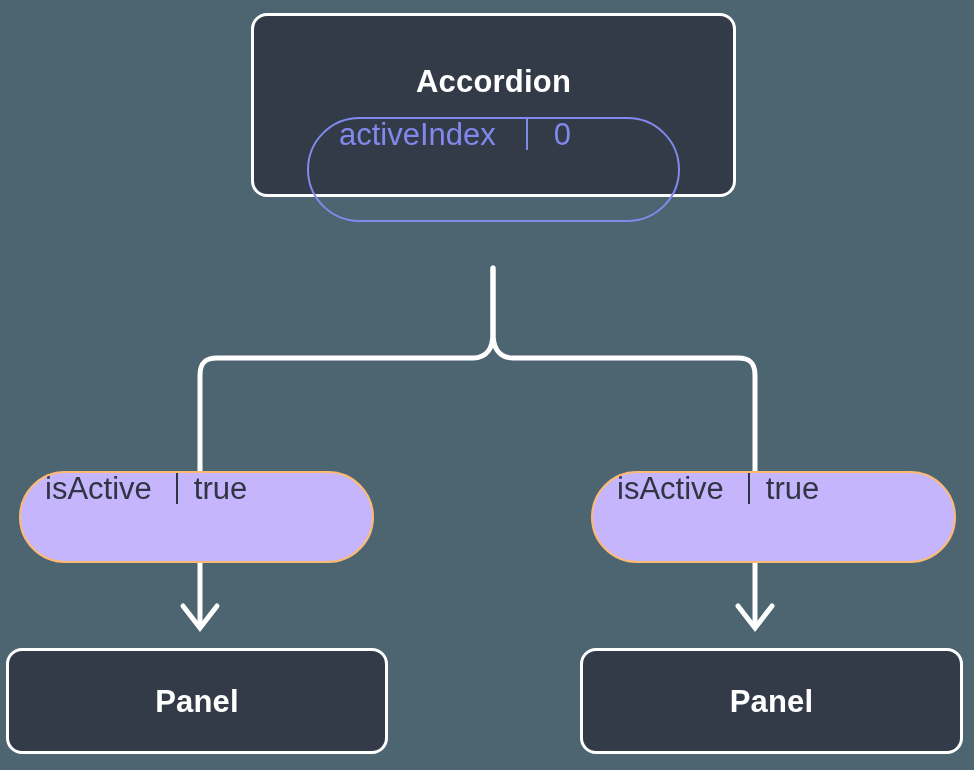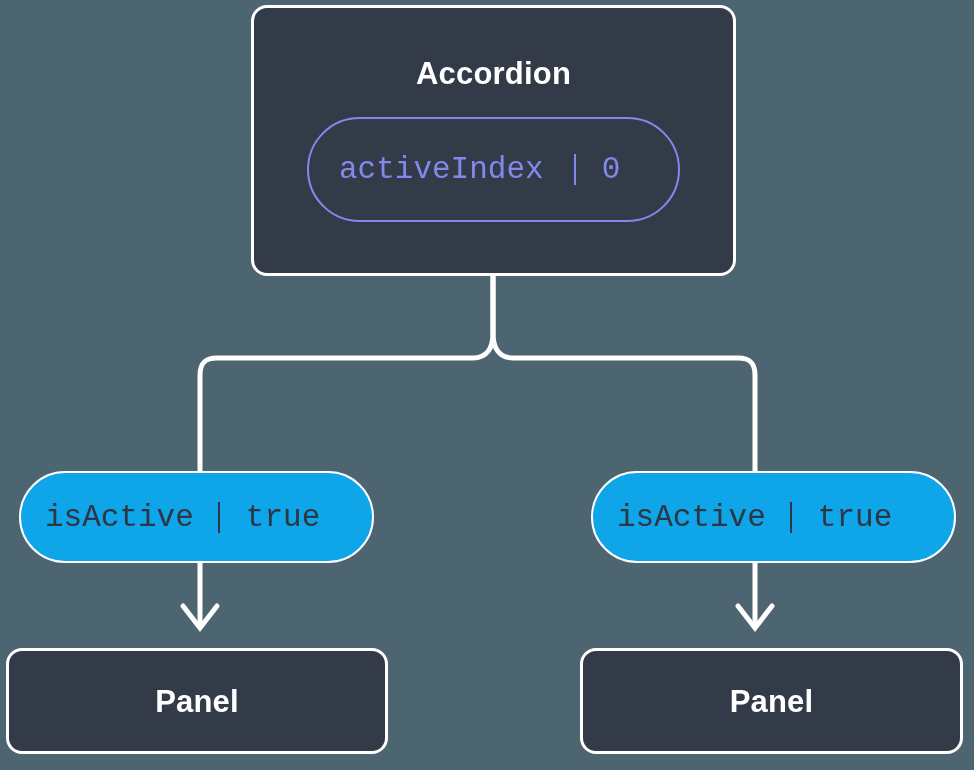--- a/index.html
+++ b/index.html
@@ -45,47 +45,46 @@
     font-size: 31px;
     font-weight: 700;
     letter-spacing: 0.2px;
     line-height: 1;
     white-space: nowrap;
   }
 
   
   #accordion-box {
     left: 251px;
-    top: 5px;
+    top: 13px;
     width: 485px;
-    height: 271px;
+    height: 184px;
     justify-content: flex-start;
   }
   #accordion-box .node-title {
     margin-top: 50px;
   }
 
   
   .panel-box {
     height: 106px;
     justify-content: center;
   }
   #panel-left  { left: 6px;   top: 648px; width: 382px; }
   #panel-right { left: 580px; top: 648px; width: 383px; }
 
   
   .pill {
     position: absolute;
     box-sizing: border-box;
     display: flex;
-    align-items: center;
+    align-items: flex-start;
     border-radius: 999px;
     overflow: hidden;
     white-space: nowrap;
-    font-family: Liberation Mono, monospace;
   }
   .pill-key, .pill-val {
     display: flex;
     align-items: center;
     justify-content: center;
     box-sizing: border-box;
     line-height: 1;
   }
 
   
@@ -106,32 +105,32 @@
   }
   #pill-active-index {
     left: 307px;
     top: 117px;
     width: 373px;
     height: 105px;
   }
 
   
   .pill.filled {
-    background: #0ea5e9;
-    border: 2px solid #ffffff;
+    background: #c4b5fd;
+    border: 2px solid #fdba74;
   }
   .pill.filled .pill-key {
     color: #2f3542;
     font-size: 31px;
     padding: 0 24px;
   }
   .pill.filled .pill-val {
     color: #2f3542;
     font-size: 31px;
-    padding: 0 26px;
+    padding: 0 16px;
     border-left: 2px solid #2f3542;
   }
   #pill-is-active-left  { left: 19px;  top: 471px; width: 355px; height: 92px; }
   #pill-is-active-right { left: 591px; top: 471px; width: 365px; height: 92px; }
 </style>
 </head>
 <body>
 
 <div id="stage">
 

